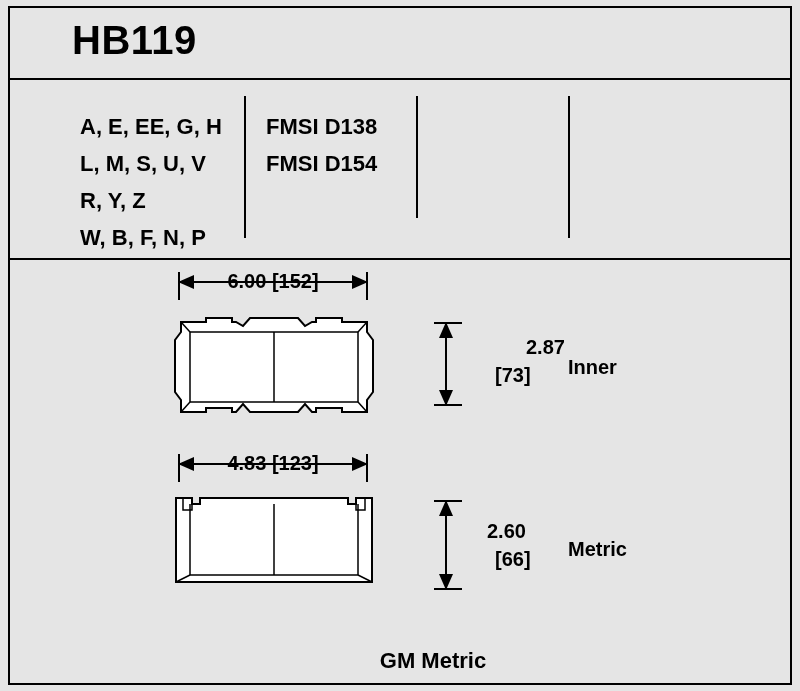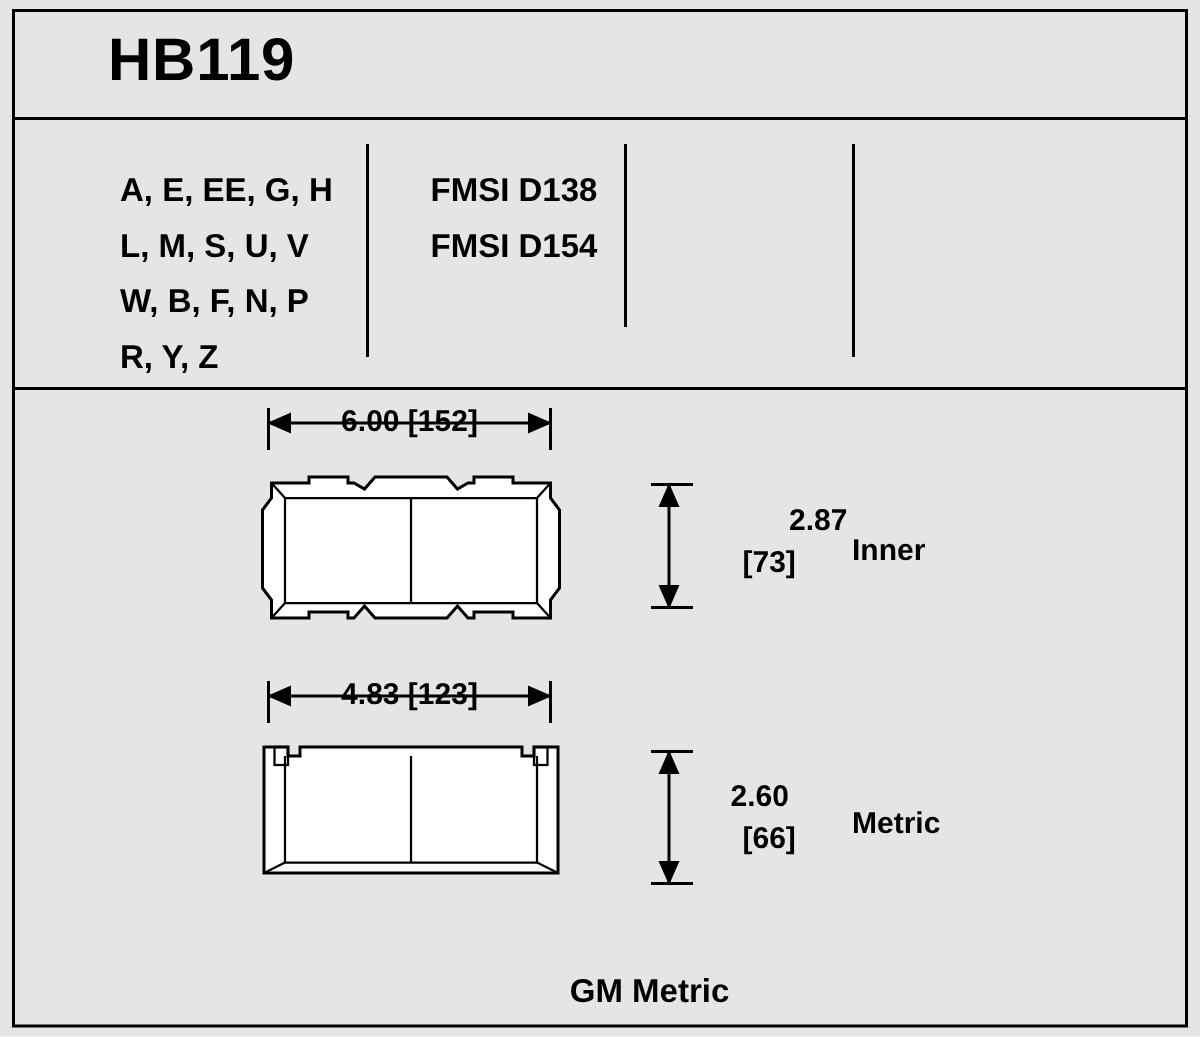--- a/index.html
+++ b/index.html
@@ -59,21 +59,20 @@
     font-weight: bold;
   }
   .fmsi {
     position: absolute;
     left: 266px;
     top: 108px;
     width: 150px;
     font-size: 22px;
     line-height: 37px;
     font-weight: bold;
-    margin-left: 21px;
   }
   .thickness {
     position: absolute;
     left: 578px;
     top: 108px;
     font-size: 22px;
     font-weight: bold;
   }
   .dim-label {
     position: absolute;
@@ -118,22 +117,22 @@
   <div class="hrule" style="top:78px;"></div>
   <div class="hrule" style="top:258px;"></div>
 
   <div class="vrule" style="left:244px; top:96px; height:142px;"></div>
   <div class="vrule" style="left:416px; top:96px; height:122px;"></div>
   <div class="vrule" style="left:568px; top:96px; height:142px;"></div>
 
   <div class="codes">
     <div>A, E, EE, G, H</div>
     <div>L, M, S, U, V</div>
+    <div>R, Y, Z</div>
     <div>W, B, F, N, P</div>
-    <div>R, Y, Z</div>
   </div>
 
   <div class="fmsi">
     <div>FMSI D138</div>
     <div>FMSI D154</div>
   </div>
 
 
   <div class="dim-label" style="left:178px; top:268px; width:190px;">6.00 [152]</div>
   <div class="dim-label" style="left:487px; top:334px; width:80px; text-align:left;margin-left:39px;">2.87</div>

